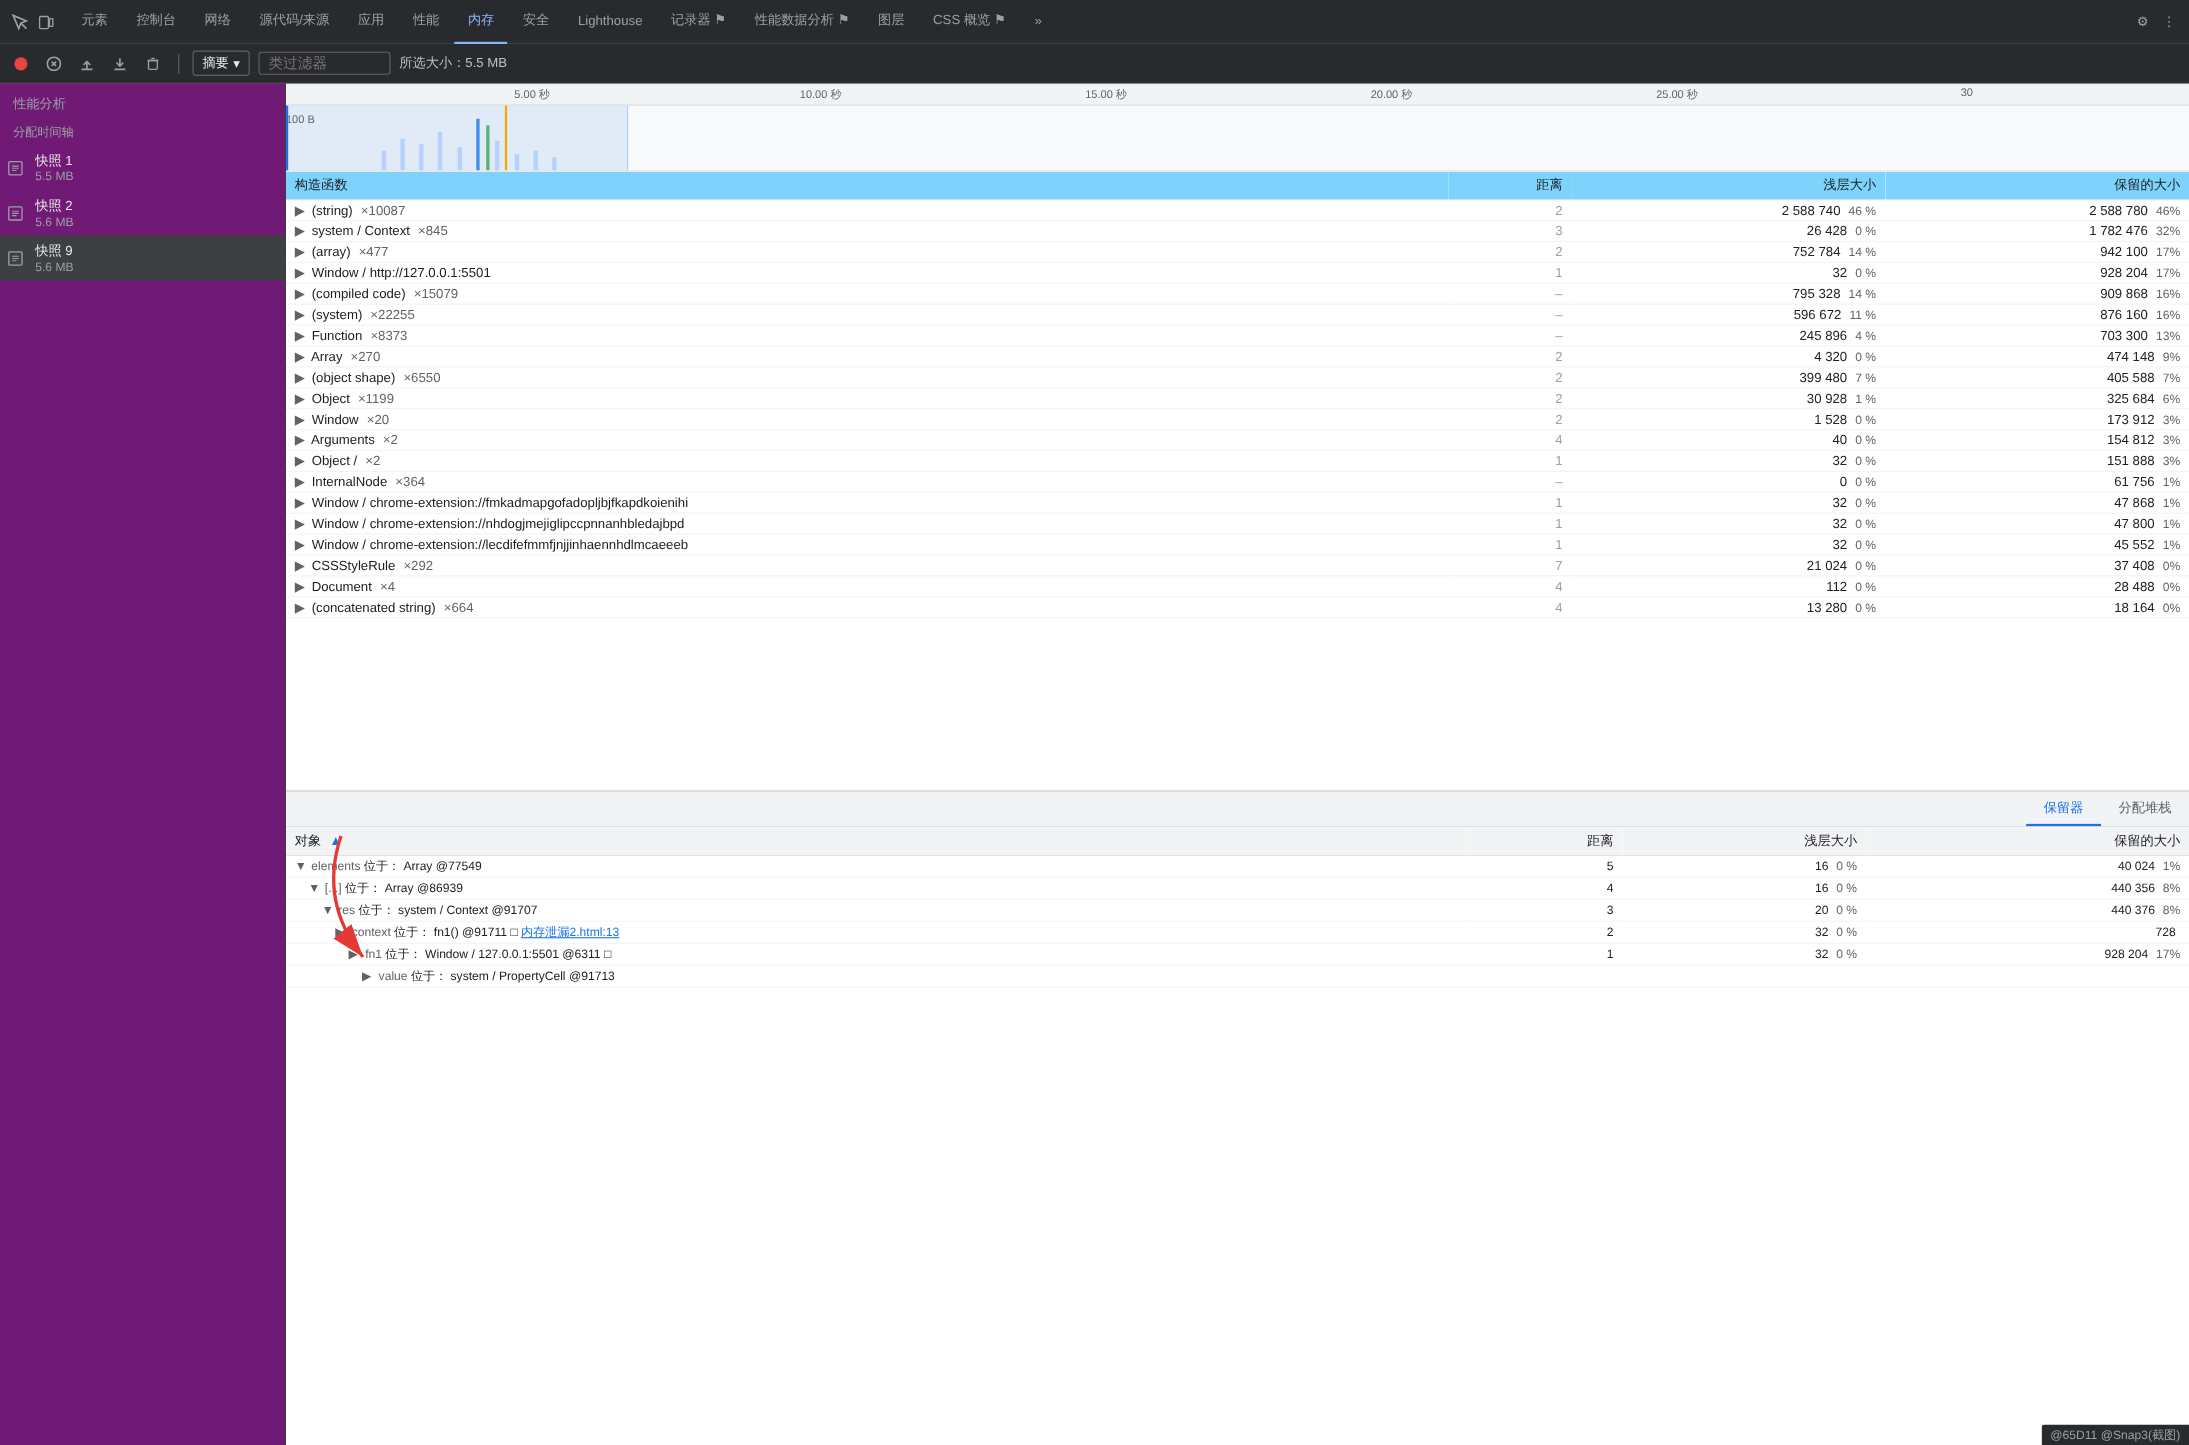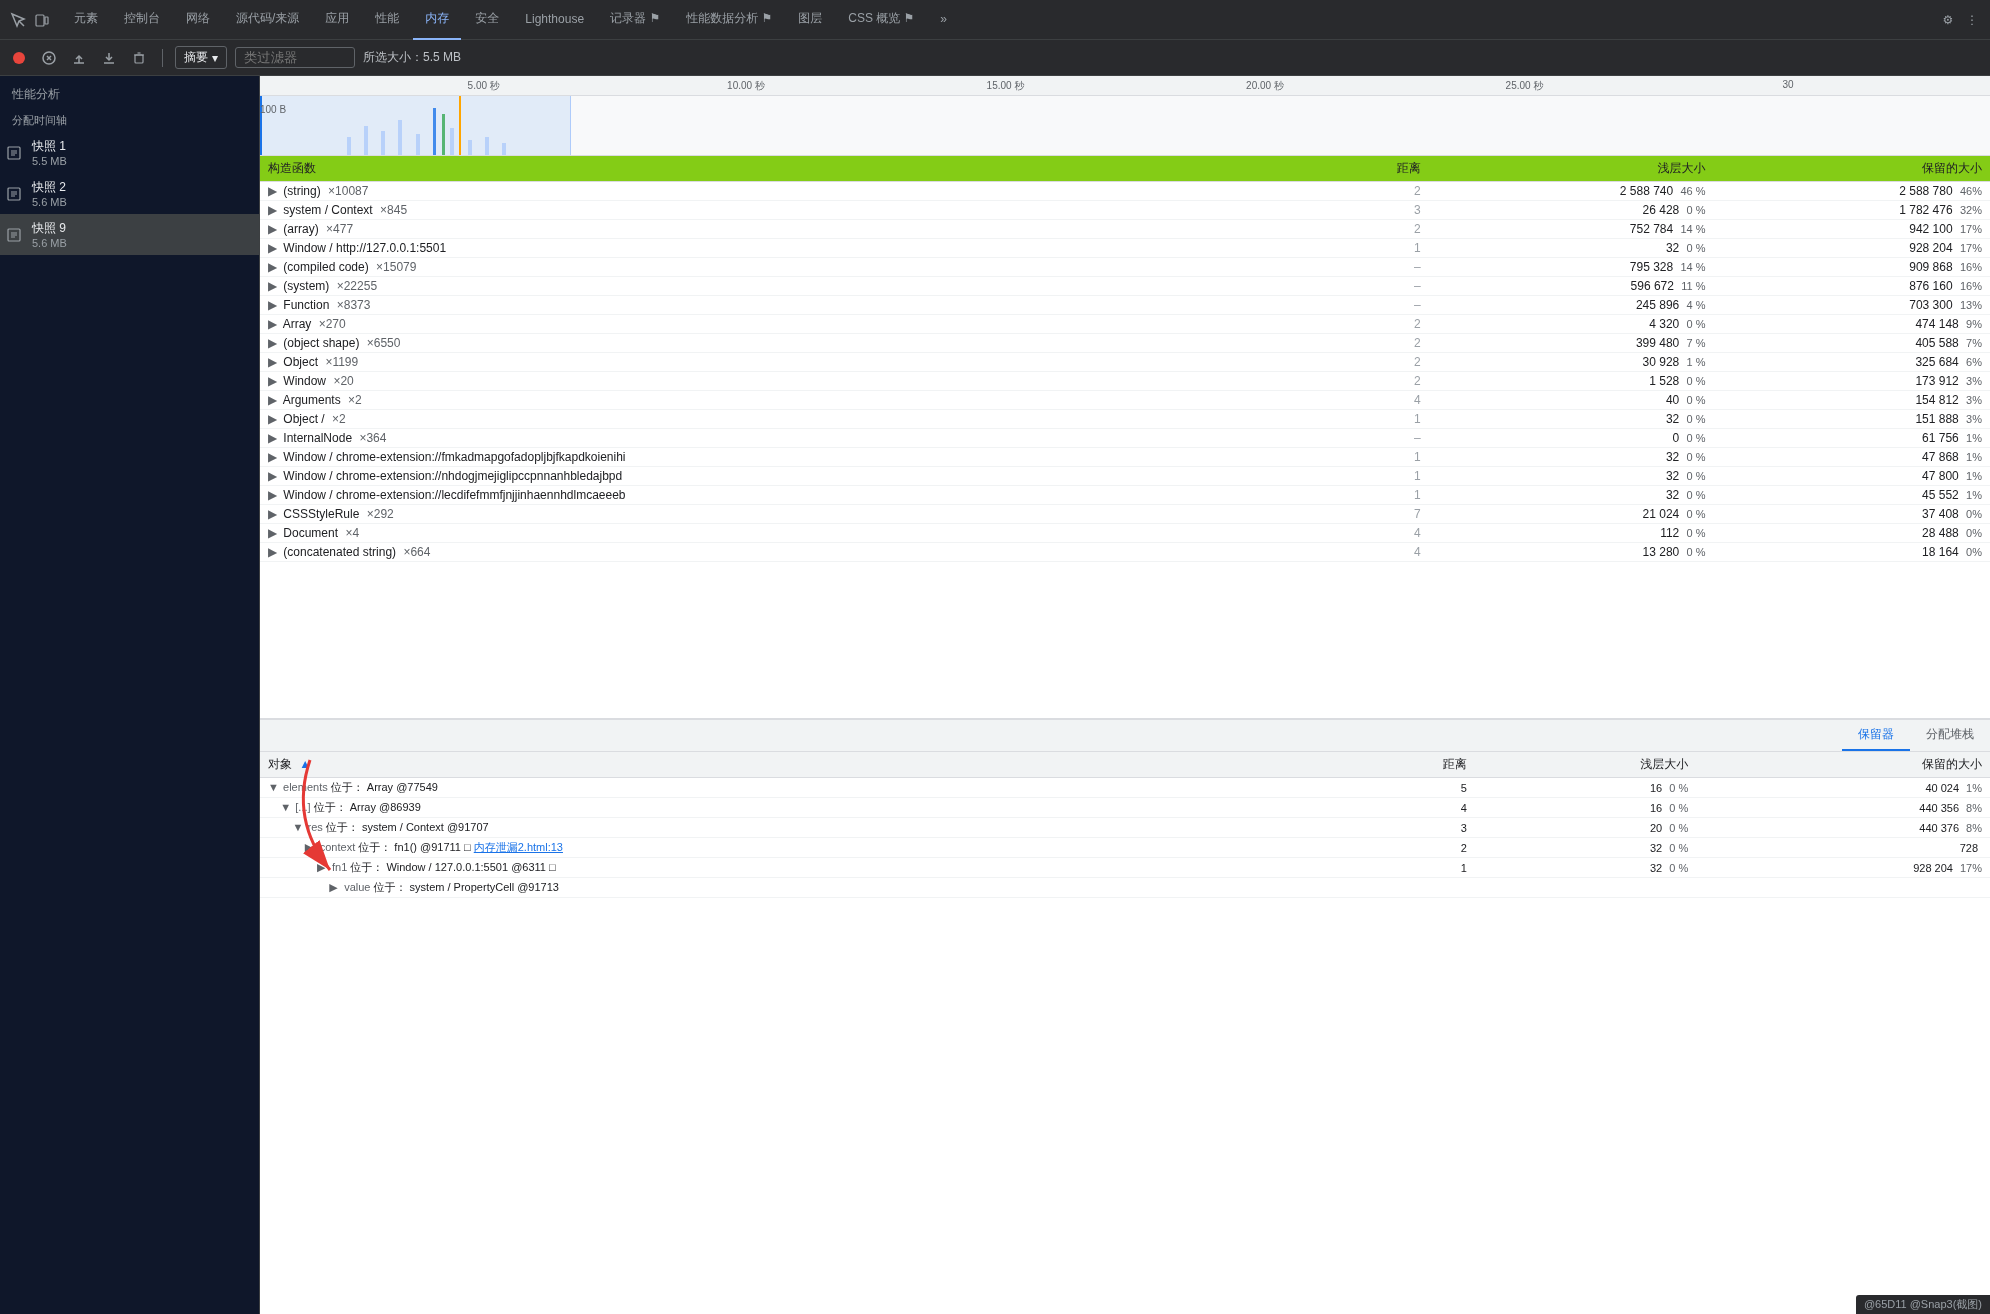--- a/index.html
+++ b/index.html
@@ -37,21 +37,21 @@
       border: 1px solid #5f6368; border-radius: 3px; padding: 2px 8px;
       background: #292a2d; color: #e8eaed; width: 120px;
     }
     .size-label { color: #bdc1c6; font-size: 12px; }
 
     
     .main { display: flex; height: calc(100vh - 76px); }
 
     
     .sidebar {
-      width: 260px; min-width: 220px; background: #0f172a; border-right: 1px solid #3c3f41;
+      width: 260px; min-width: 220px; background: #701a75; border-right: 1px solid #3c3f41;
       display: flex; flex-direction: column; overflow-y: auto;
     }
     .sidebar-section-title {
       padding: 10px 12px 6px; font-size: 12px; color: #9aa0a6; font-weight: 500;
     }
     .sidebar-sub-title {
       padding: 4px 12px; font-size: 11px; color: #9aa0a6;
     }
     .snapshot-item {
       display: flex; align-items: center; padding: 6px 4px; cursor: pointer;
@@ -88,21 +88,21 @@
       border-left: 2px solid #1a73e8; border-right: 1px solid #aecbfa;
     }
     .timeline-cursor {
       position: absolute; top: 0; bottom: 0; width: 2px; background: #ffa500;
     }
 
     
     .upper-table { flex: 1; overflow: auto; border-bottom: 1px solid #dadce0; }
     table { width: 100%; border-collapse: collapse; font-size: 12px; }
     .table-header {
-      position: sticky; top: 0; background: #84cc16; z-index: 10;
+      position: sticky; top: 0; background: #7dd3fc; z-index: 10;
     }
     th {
       padding: 4px 8px; text-align: left; font-weight: 500; color: #202124;
       border-bottom: 1px solid #dadce0; white-space: nowrap; font-size: 12px;
     }
     th.right { text-align: right; margin-top: 27px; }
     td { padding: 2px 8px; border-bottom: 1px solid #f1f3f4; color: #202124; white-space: nowrap; }
     td.right { text-align: right; }
     .expand-arrow { display: inline-block; width: 12px; color: #5f6368; cursor: pointer; }
     .row-name { color: #202124; }

